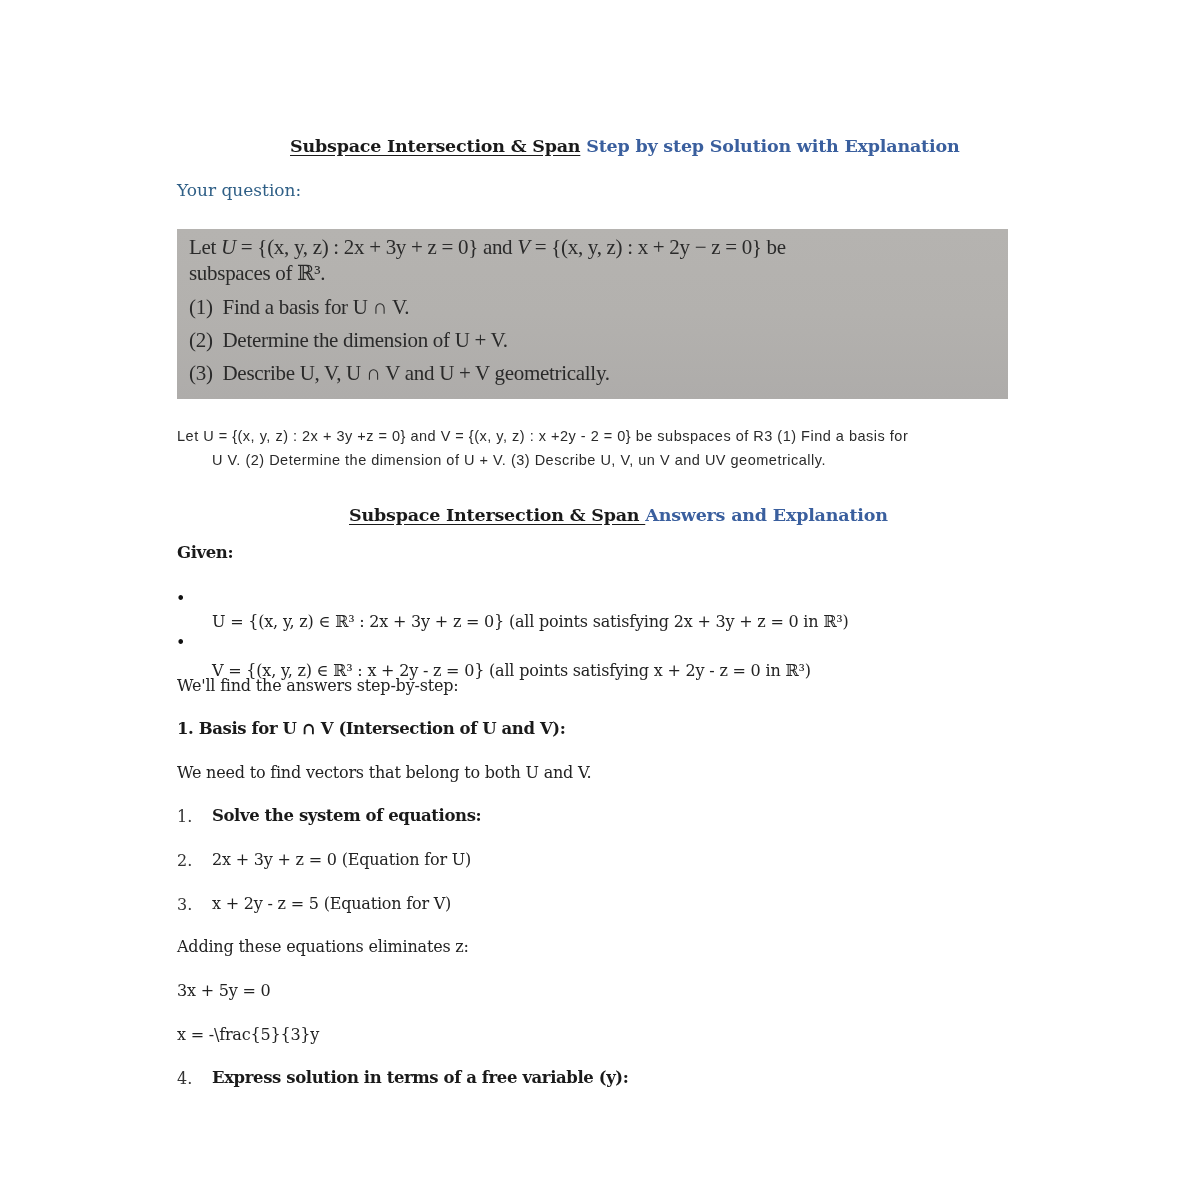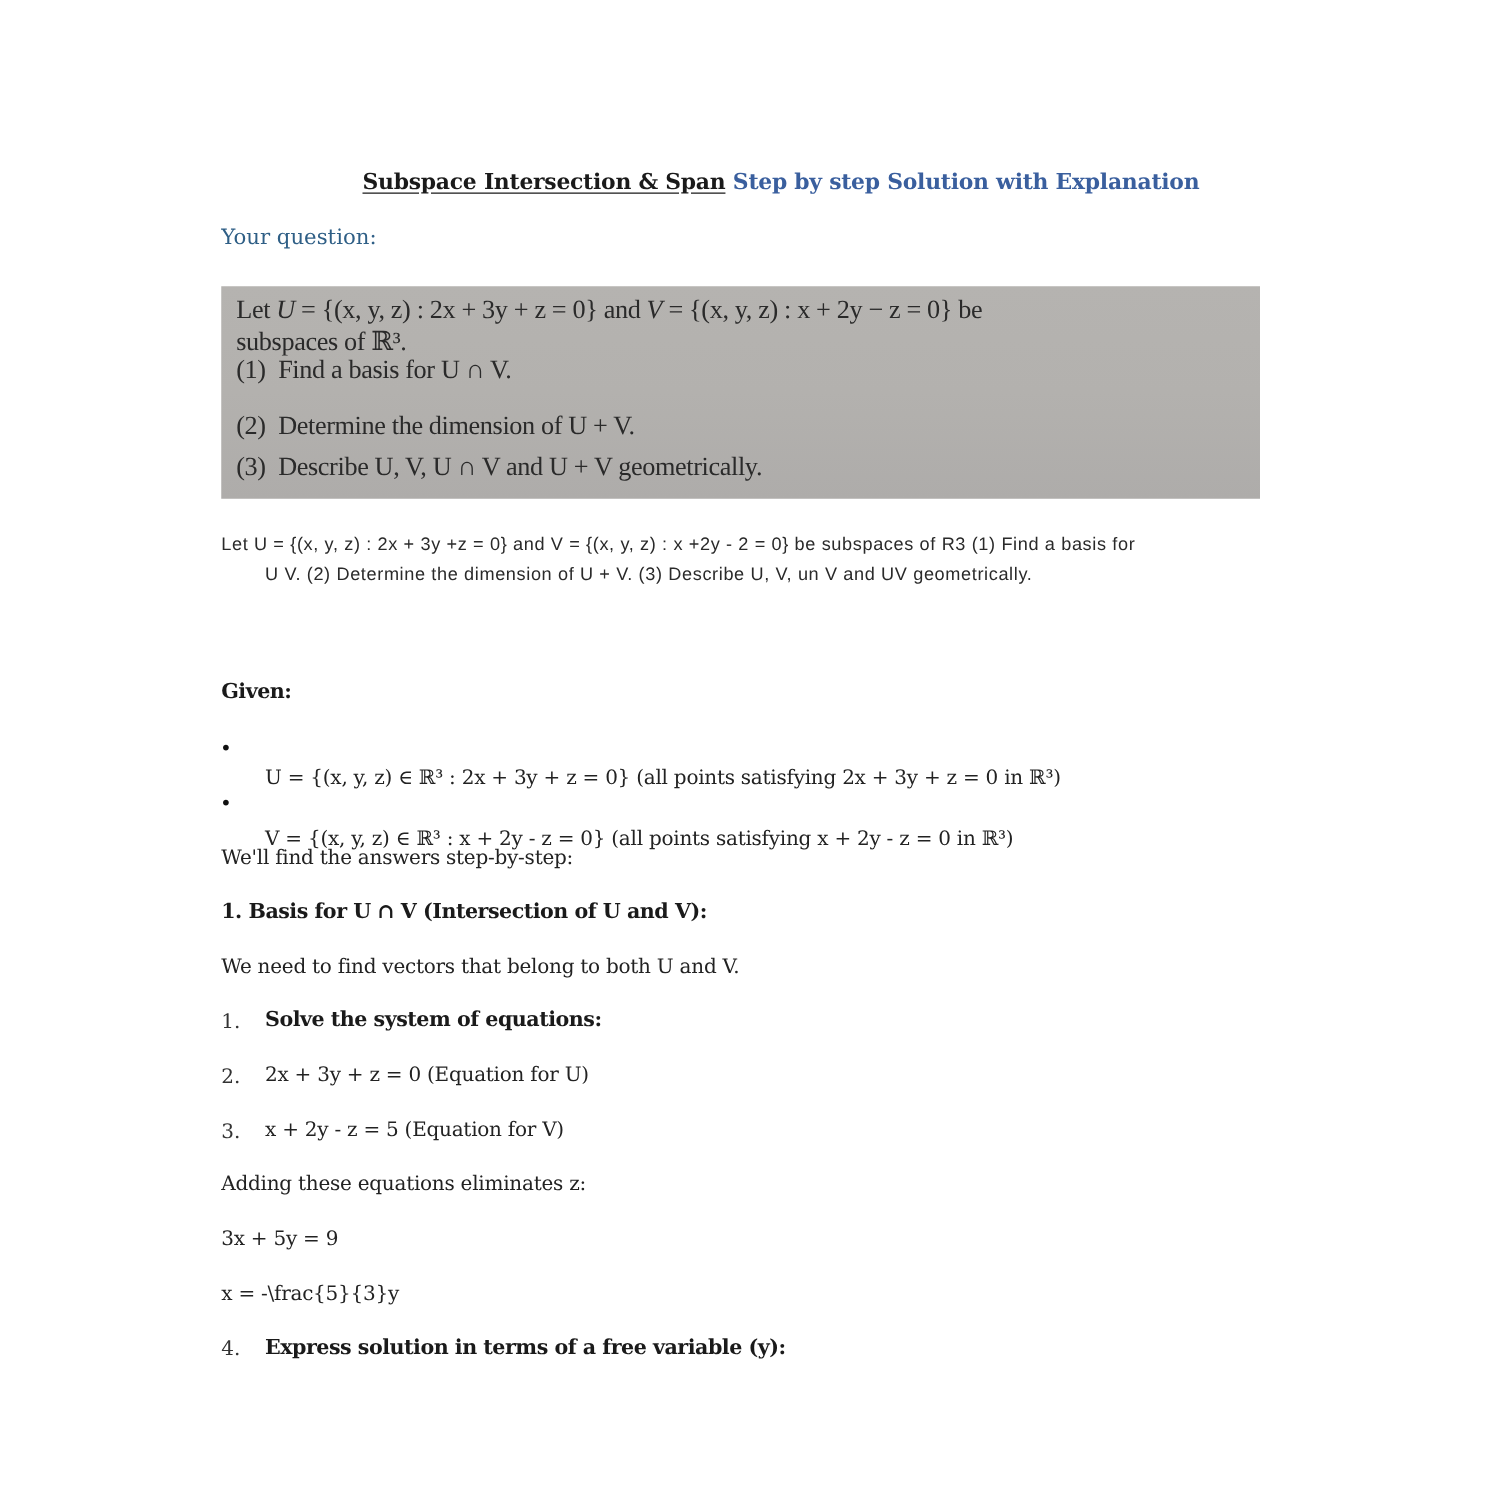--- a/index.html
+++ b/index.html
@@ -103,37 +103,40 @@
     <span class="blue">Step by step Solution with Explanation</span>
   </div>
 
   <div class="abs your-question">Your question:</div>
 
   <div class="question-img">
     <div class="qline" style="top:6px;">
       <span>Let </span><i>U</i><span> = {(x, y, z)  :  2x + 3y + z = 0}</span><span> and </span><i>V</i><span> = {(x, y, z)  :  x + 2y − z = 0}</span><span> be</span>
     </div>
     <div class="qline" style="top:32px;">subspaces of ℝ³.</div>
-    <div class="qline" style="top:54px;">
+    <div class="qline" style="top:66px;">
       <span>(1)</span>&nbsp;
       <span>Find a basis for U ∩ V.</span>
     </div>
     <div class="qline" style="top:99px;">
       <span>(2)</span>&nbsp;
       <span>Determine the dimension of U + V.</span>
     </div>
     <div class="qline" style="top:132px;">
       <span>(3)</span>&nbsp;
       <span>Describe U,  V,  U ∩ V and U + V geometrically.</span>
     </div>
   </div>
 
   <div class="abs ocr-text" style="left:177px; top:428px;">Let U = {(x, y, z) : 2x + 3y +z = 0} and V = {(x, y, z) : x +2y - 2 = 0} be subspaces of R3 (1) Find a basis for</div>
   <div class="abs ocr-text" style="left:212px; top:452px;">U V. (2) Determine the dimension of U + V. (3) Describe U, V, un V and UV geometrically.</div>
 
+  <div class="abs title" style="left:349px; top:505px;">
+    <span class="black">Subspace Intersection &amp; Span </span><span class="blue">Answers and Explanation</span>
+  </div>
 
   <div class="abs bold-heading" style="left:177px; top:543px;">Given:</div>
 
   <div class="bullet" style="left:176px; top:589px;">•</div>
   <div class="abs body-text" style="left:212px; top:588px;margin-top:24px;">U = {(x, y, z) ∈ ℝ³ : 2x + 3y + z = 0} (all points satisfying 2x + 3y + z = 0 in ℝ³)</div>
 
   <div class="bullet" style="left:176px; top:633px;">•</div>
   <div class="abs body-text" style="left:212px; top:632px;margin-top:29px;">V = {(x, y, z) ∈ ℝ³ : x + 2y - z = 0} (all points satisfying x + 2y - z = 0 in ℝ³)</div>
 
   <div class="abs body-text" style="left:177px; top:676px;">We'll find the answers step-by-step:</div>
@@ -144,19 +147,19 @@
   <div class="num" style="left:177px; top:807px;">1.</div>
   <div class="abs bold-heading" style="left:212px; top:806px;">Solve the system of equations:</div>
 
   <div class="num" style="left:177px; top:851px;">2.</div>
   <div class="abs body-text" style="left:212px; top:850px;">2x + 3y + z = 0 (Equation for U)</div>
 
   <div class="num" style="left:177px; top:895px;">3.</div>
   <div class="abs body-text" style="left:212px; top:894px;">x + 2y - z = 5 (Equation for V)</div>
 
   <div class="abs body-text" style="left:177px; top:937px;">Adding these equations eliminates z:</div>
-  <div class="abs body-text" style="left:177px; top:981px;">3x + 5y = 9</div>
+  <div class="abs body-text" style="left:177px; top:981px;">3x + 5y = 0</div>
   <div class="abs body-text" style="left:177px; top:1025px;">x = -\frac{5}{3}y</div>
 
   <div class="num" style="left:177px; top:1069px;">4.</div>
   <div class="abs bold-heading" style="left:212px; top:1068px;">Express solution in terms of a free variable (y):</div>
 
 </div>
 
 </body></html>

